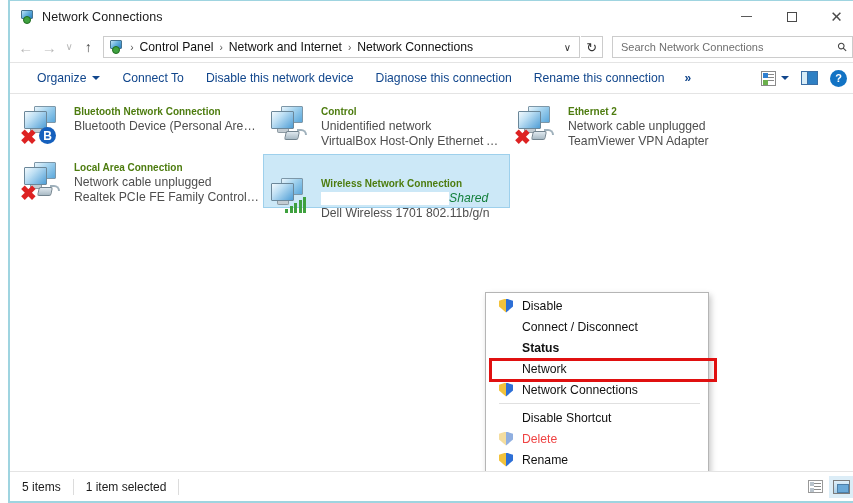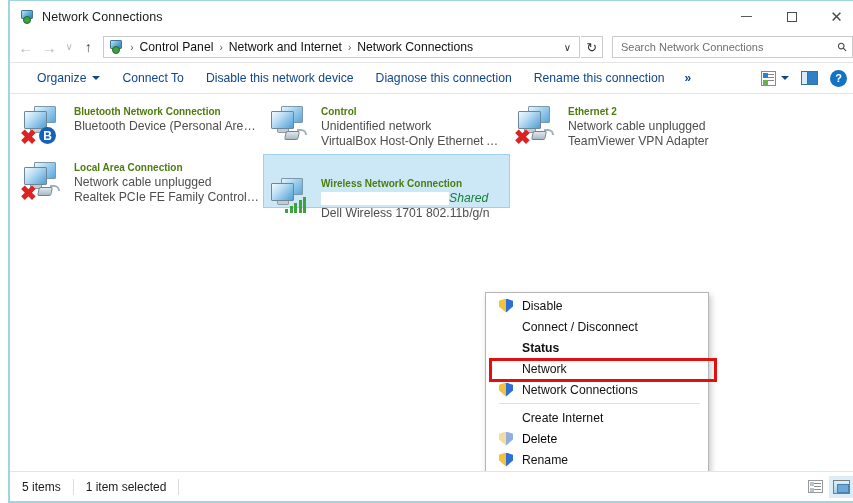--- a/index.html
+++ b/index.html
@@ -282,21 +282,21 @@
   .ctx-shield .sh {
     position: absolute; left: 1px; top: 1px; width: 14px; height: 14px;
     background: linear-gradient(90deg,#f2c23c 0 50%, #2d6fd6 50% 100%);
     clip-path: polygon(50% 0, 100% 16%, 100% 58%, 50% 100%, 0 58%, 0 16%);
     border-radius: 1px;
   }
   .ctx-shield.muted .sh { opacity: .55; filter: grayscale(.15); }
   .ctx-noicon { width: 16px; margin-right: 8px; flex: 0 0 auto; }
   .ctx-label { font-size: 12.2px; color: #111; white-space: nowrap; }
   .ctx-label.bold { font-weight: bold; }
-  .ctx-label.disabled { color: #000000; }
+  .ctx-label.disabled { color: #ef4444; }
   .ctx-sep {
     height: 1px; background: #e0e0e0; margin: 3px 8px 3px 8px;
   }
   .ctx-highlight {
     position: absolute; left: -2px; top: 0px;
     width: 228px; height: 24px;
     border: 3px solid #e01010; z-index: 50;
     pointer-events: none;
   }
 
@@ -549,21 +549,21 @@
         <span class="ctx-shield">
             <span class="sh"></span>
           </span>
         <span class="ctx-label">Network Connections</span>
       </div>
 
       <div class="ctx-sep"></div>
 
       <div class="ctx-item">
         <span class="ctx-noicon"></span>
-        <span class="ctx-label">Create Internet</span>
+        <span class="ctx-label">Disable Shortcut</span>
       </div>
 
       <div class="ctx-item">
         <span class="ctx-shield muted">
             <span class="sh"></span>
           </span>
         <span class="ctx-label disabled">Delete</span>
       </div>
 
       <div class="ctx-item">

